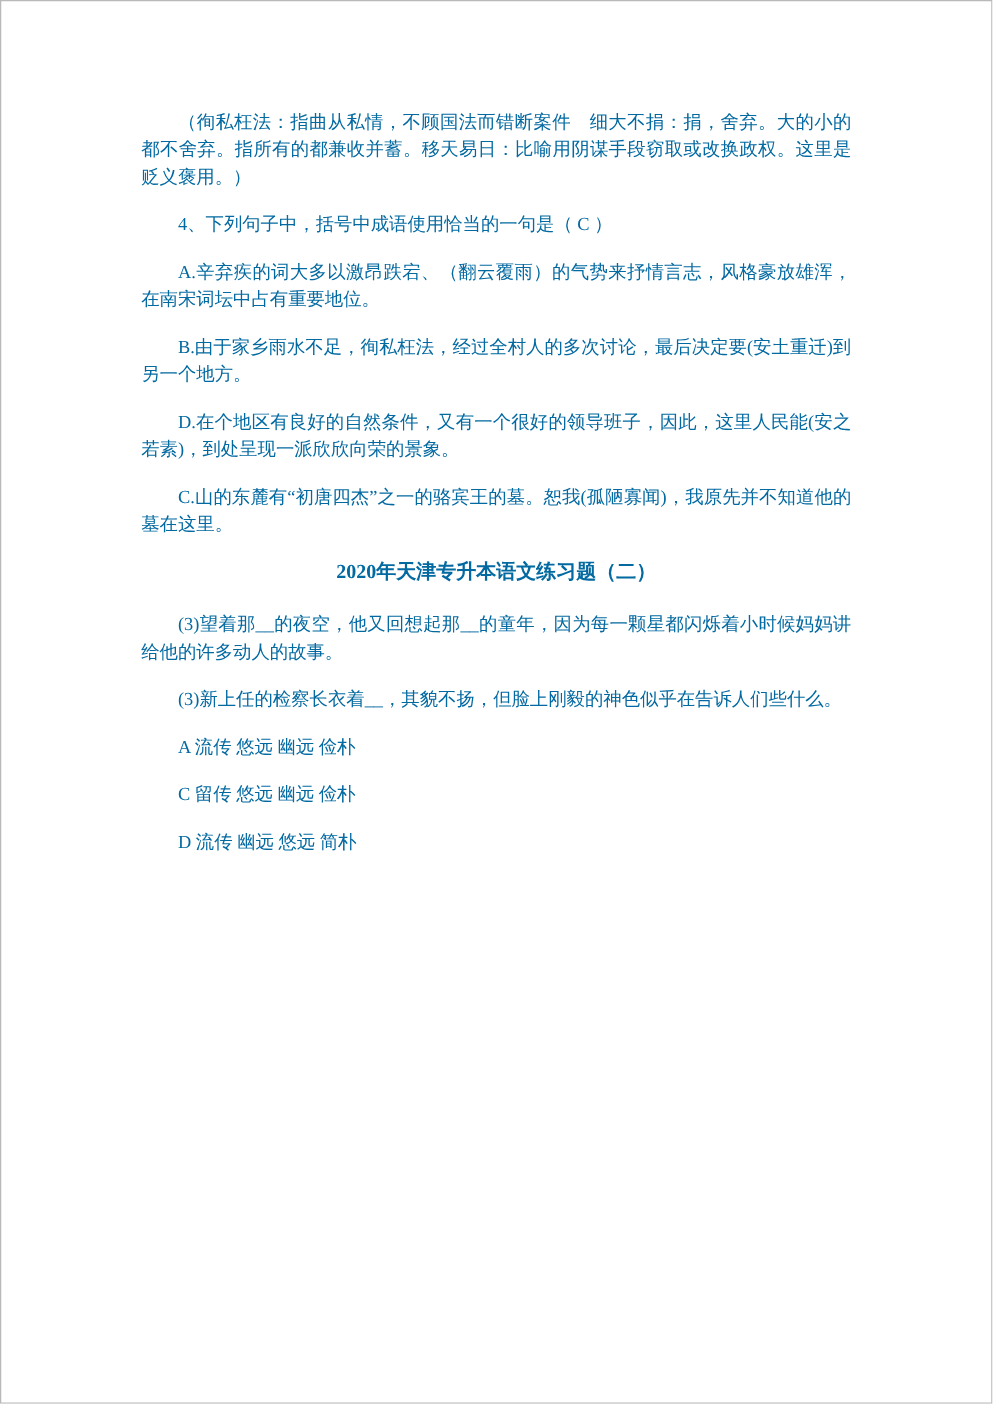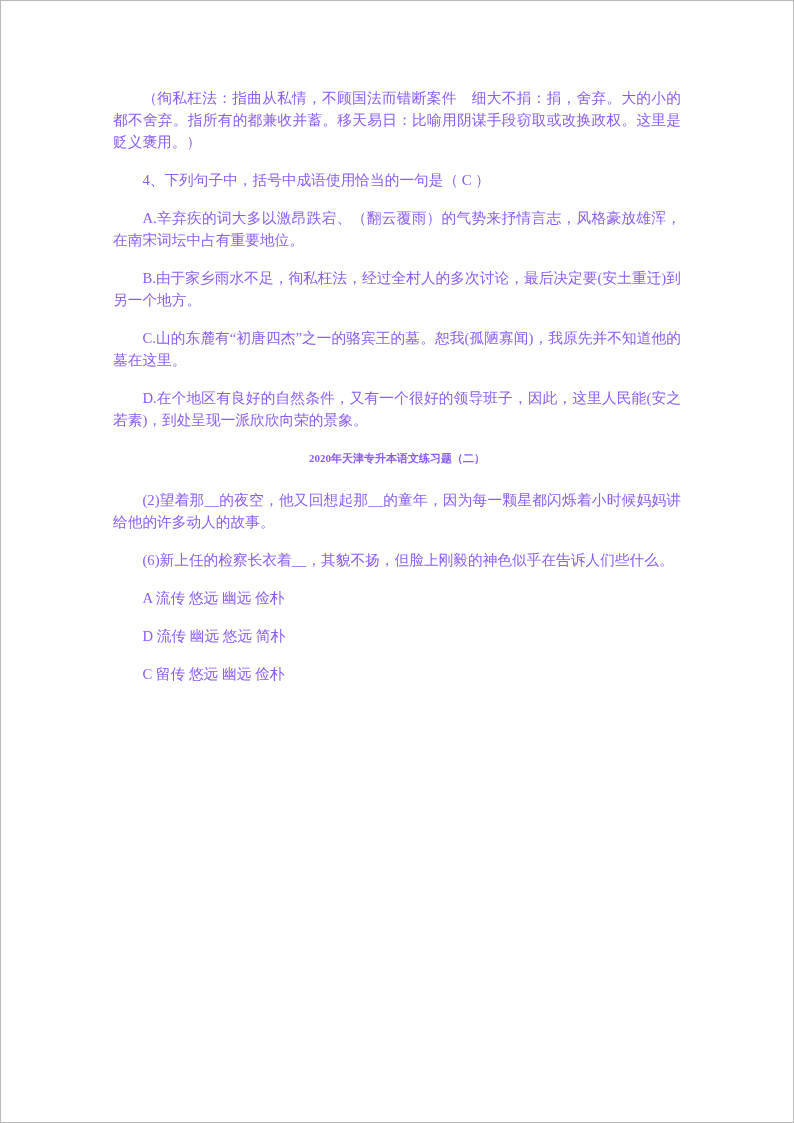--- a/index.html
+++ b/index.html
@@ -9,36 +9,36 @@
   }
   .page {
     position: relative;
     width: 794px;
     height: 1123px;
     background: #ffffff;
     box-sizing: border-box;
     border: 1px solid #b9b9b9;
     overflow: hidden;
     font-family: "Liberation Serif", "DejaVu Serif", serif;
-    color: #8b5cf6;
+    color: #0369a1;
   }
   .content {
     box-sizing: border-box;
     padding: 86px 112px 40px 112px;
   }
   .para {
     font-size: 14.7px;
     line-height: 22px;
     text-indent: 2em;
     text-align: justify;
     margin: 0 0 16px 0;
     word-break: break-all;
   }
   .heading {
-    font-size: 11px;
+    font-size: 16px;
     line-height: 22px;
     font-weight: bold;
     text-align: center;
     text-indent: 0;
     margin: 4px 0 20px 0;
   }
 </style>
 </head>
 <body>
 
@@ -46,35 +46,35 @@
   <div class="content">
 
     <p class="para">（徇私枉法：指曲从私情，不顾国法而错断案件　细大不捐：捐，舍弃。大的小的都不舍弃。指所有的都兼收并蓄。移天易日：比喻用阴谋手段窃取或改换政权。这里是贬义褒用。）</p>
 
     <p class="para">4、下列句子中，括号中成语使用恰当的一句是（ C ）</p>
 
     <p class="para">A.辛弃疾的词大多以激昂跌宕、（翻云覆雨）的气势来抒情言志，风格豪放雄浑，在南宋词坛中占有重要地位。</p>
 
     <p class="para">B.由于家乡雨水不足，徇私枉法，经过全村人的多次讨论，最后决定要(安土重迁)到另一个地方。</p>
 
+    <p class="para">D.在个地区有良好的自然条件，又有一个很好的领导班子，因此，这里人民能(安之若素)，到处呈现一派欣欣向荣的景象。</p>
+
     <p class="para">C.山的东麓有“初唐四杰”之一的骆宾王的墓。恕我(孤陋寡闻)，我原先并不知道他的墓在这里。</p>
-
-    <p class="para">D.在个地区有良好的自然条件，又有一个很好的领导班子，因此，这里人民能(安之若素)，到处呈现一派欣欣向荣的景象。</p>
 
 
     <h1 class="para heading">2020年天津专升本语文练习题（二）</h1>
 
 
 
-    <p class="para">(2)望着那__的夜空，他又回想起那__的童年，因为每一颗星都闪烁着小时候妈妈讲给他的许多动人的故事。</p>
+    <p class="para">(3)望着那__的夜空，他又回想起那__的童年，因为每一颗星都闪烁着小时候妈妈讲给他的许多动人的故事。</p>
 
-    <p class="para">(6)新上任的检察长衣着__，其貌不扬，但脸上刚毅的神色似乎在告诉人们些什么。</p>
+    <p class="para">(3)新上任的检察长衣着__，其貌不扬，但脸上刚毅的神色似乎在告诉人们些什么。</p>
 
     <p class="para">A 流传 悠远 幽远 俭朴</p>
 
 
+    <p class="para">C 留传 悠远 幽远 俭朴</p>
+
     <p class="para">D 流传 幽远 悠远 简朴</p>
-
-    <p class="para">C 留传 悠远 幽远 俭朴</p>
 
 
   </div>
 </div>
 
 </body></html>

